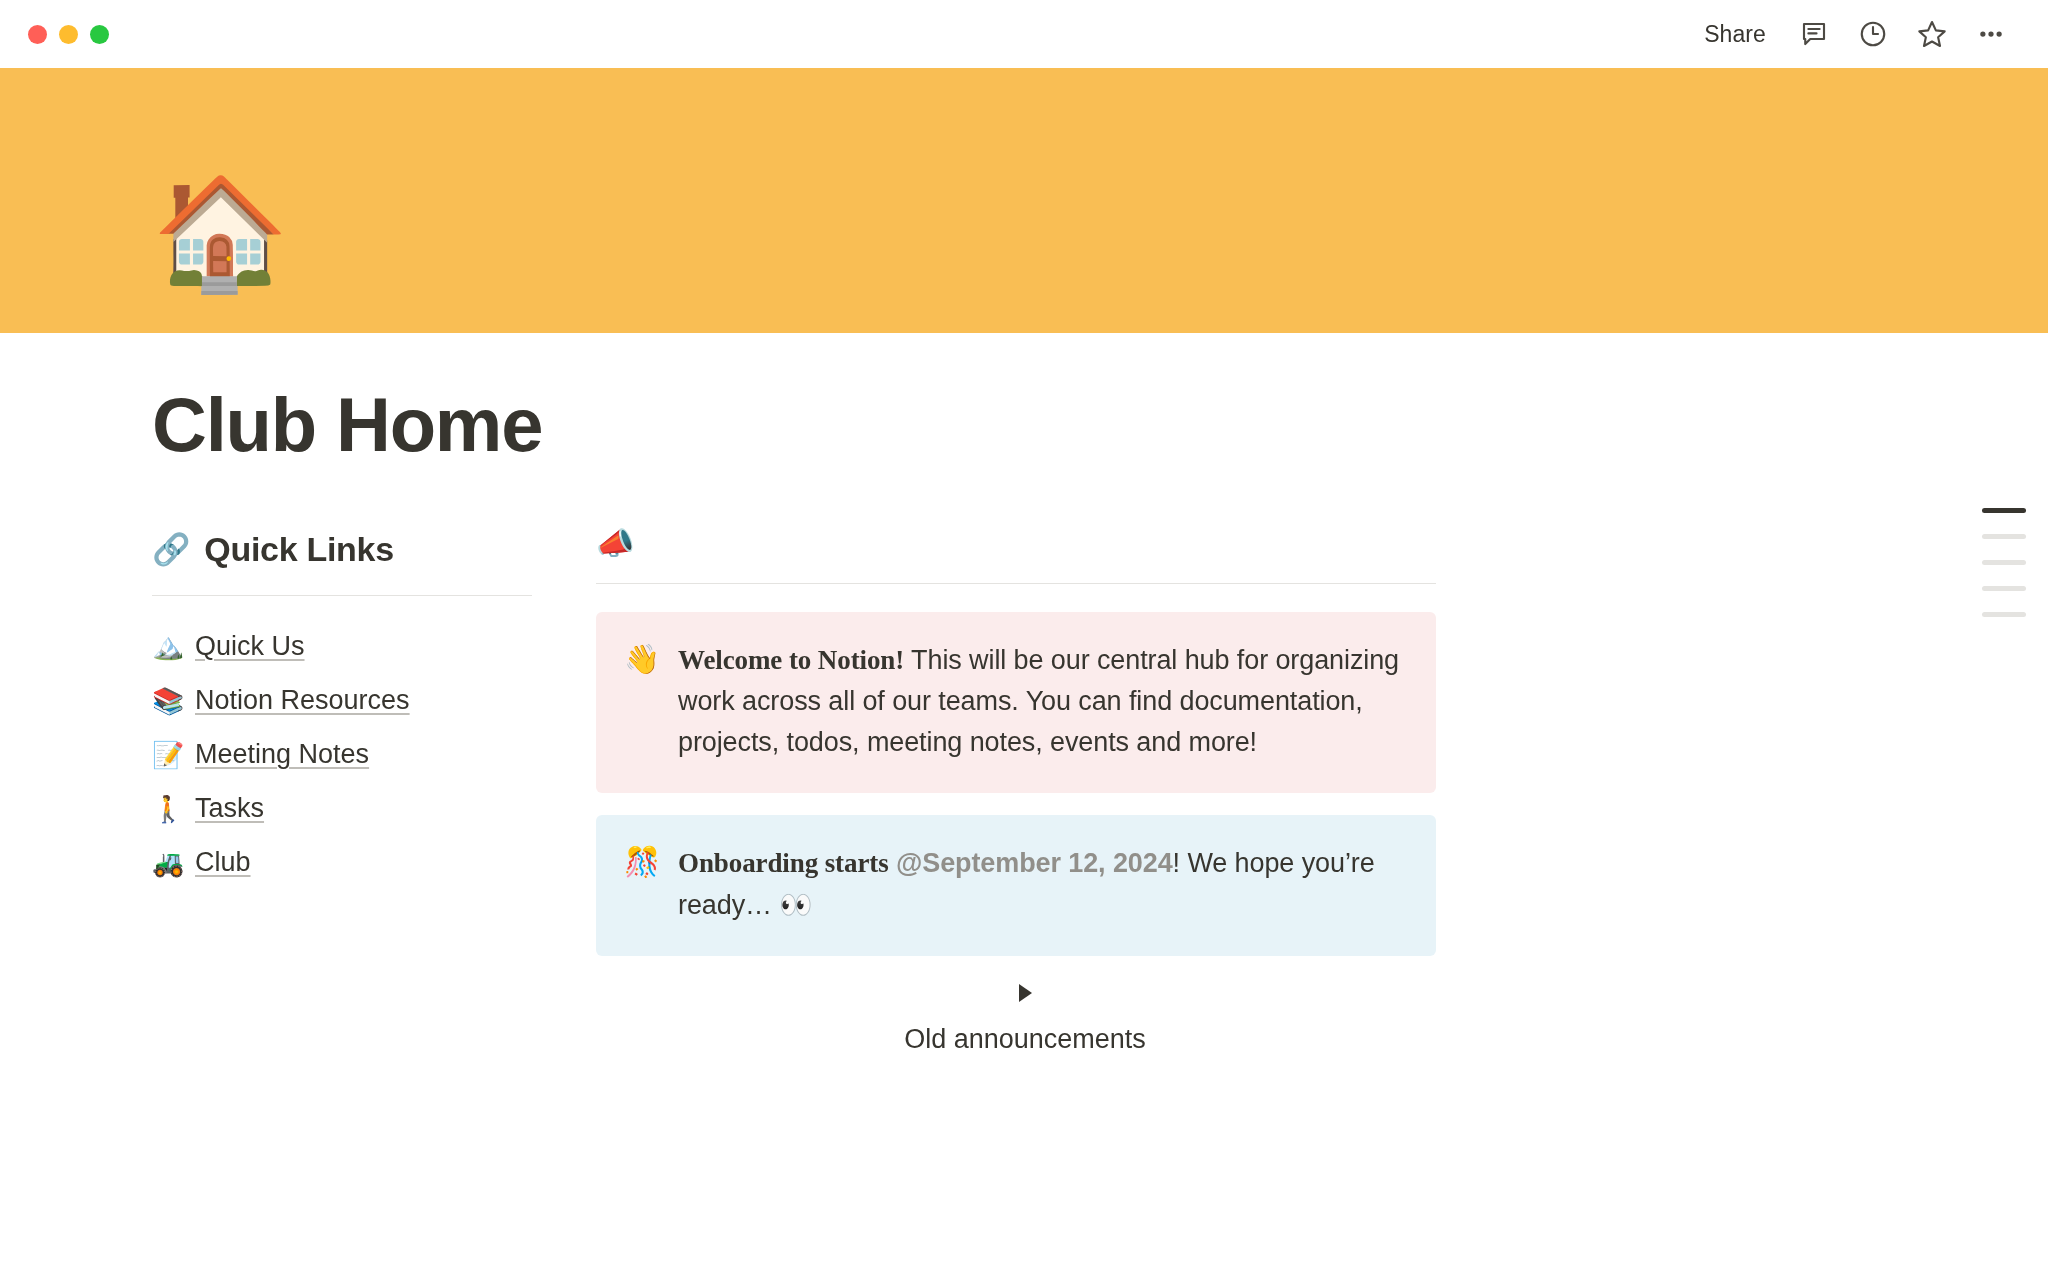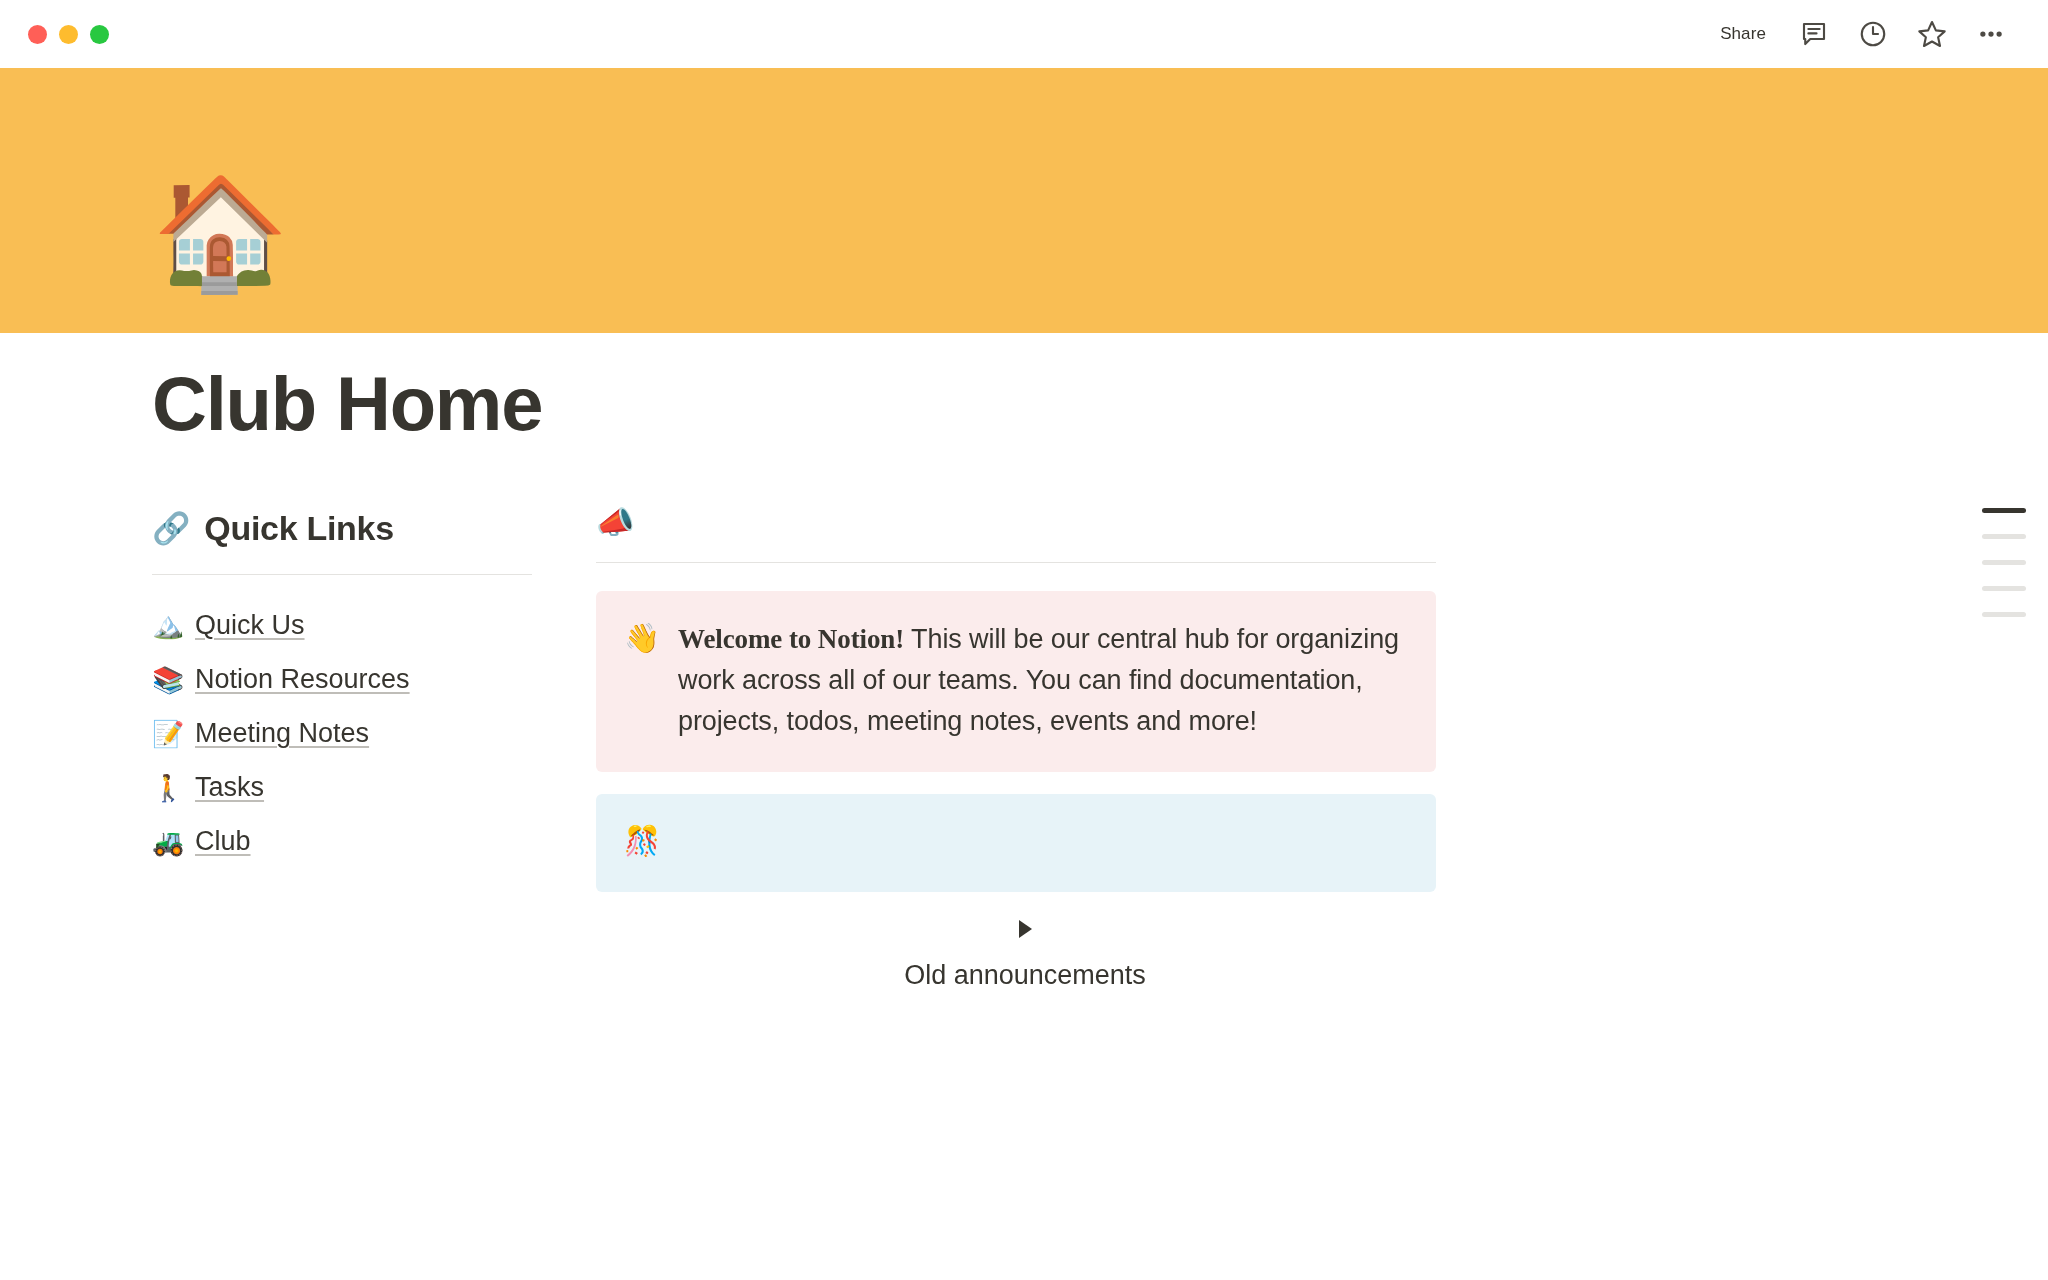--- a/index.html
+++ b/index.html
@@ -55,21 +55,21 @@
   .light-min    { background: #febc2e; }
   .light-max    { background: #28c840; }
 
   .topbar-right {
     display: flex;
     align-items: center;
     gap: 25px;
     padding-right: 10px;
   }
   .share-btn {
-    font-size: 17px;
+    font-size: 23px;
     color: #37352f;
     letter-spacing: .1px;
     cursor: pointer;
     padding: 4px 6px;
   }
   .tb-icon {
     width: 34px; height: 34px;
     display: flex;
     align-items: center;
     justify-content: center;
@@ -99,21 +99,21 @@
   }
 
   
   .content {
     position: absolute;
     top: 333px; left: 0;
     width: 2048px;
   }
 
   .page-title {
-    margin-top: 27px;
+    margin-top: 48px;
     padding-left: 152px;
     font-size: 76px;
     font-weight: bold;
     line-height: 1.15;
     letter-spacing: -1.2px;
     color: #37352f;
   }
 
   .columns {
     display: flex;
@@ -349,20 +349,21 @@
 
         <div class="callouts">
 
           <div class="callout callout-pink">
             <span class="callout-emoji">👋</span>
             <div class="callout-text"><b>Welcome to Notion!</b><span> This will be our central hub for organizing work across all of our teams. You can find documentation, projects, todos, meeting notes, events and more!</span></div>
           </div>
 
           <div class="callout callout-blue">
             <span class="callout-emoji">🎊</span>
+            <div class="callout-text"><b>Onboarding starts</b> <span class="date-mention">@September 12, 2024</span><span>! We hope you’re ready… 👀</span></div>
           </div>
 
         </div>
 
         <div class="toggle-row">
           <span class="toggle-arrow"></span>
           <span class="toggle-label">Old announcements</span>
         </div>
 
       </div>

